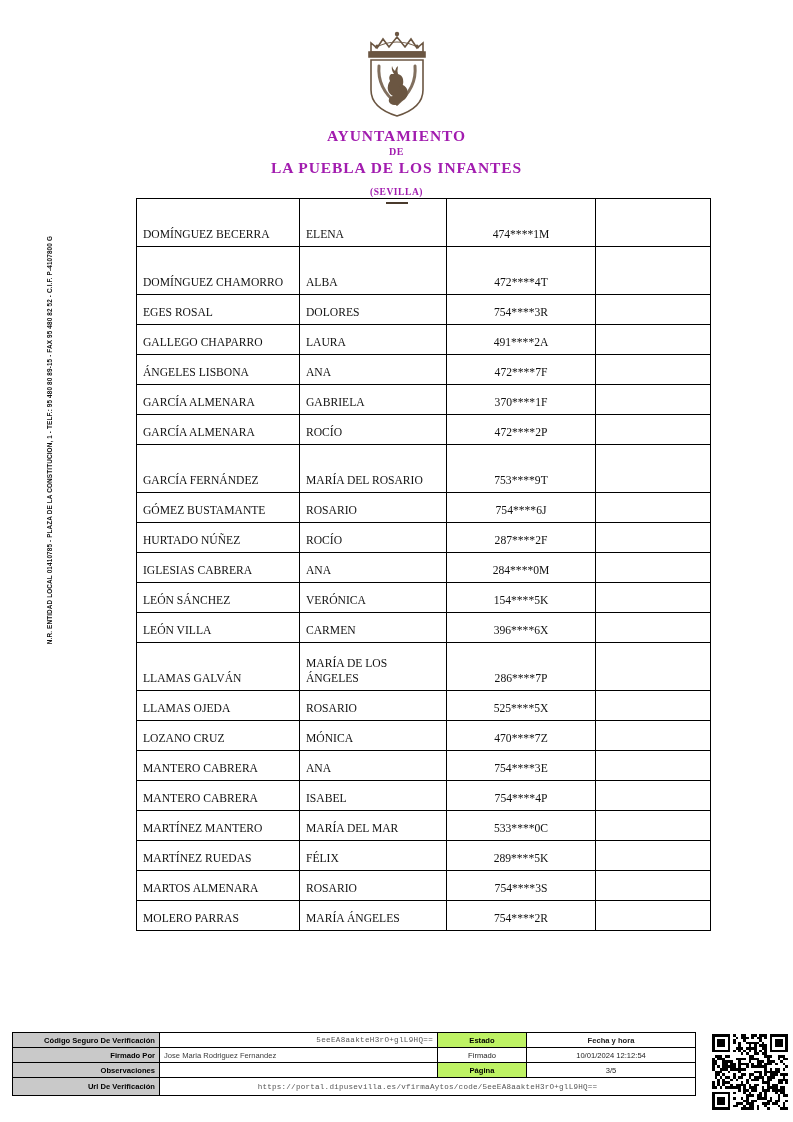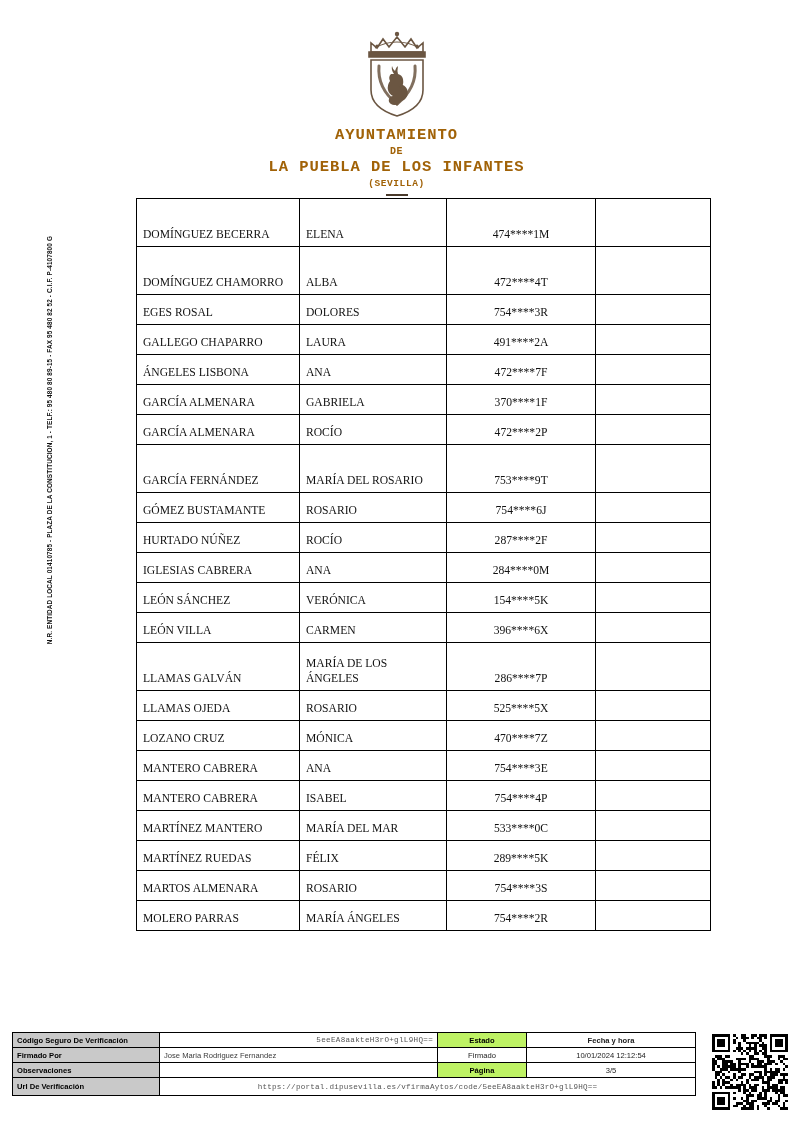--- a/index.html
+++ b/index.html
@@ -24,22 +24,22 @@
     width: 793px;
     text-align: center;
   }
   #crest {
     margin: 26px auto 0;
     width: 96px;
     height: 96px;
     display: block;
   }
   .head-line {
-    font-family: Liberation Mono, monospace;
-    color: #a16207;
+    font-family: Liberation Serif, serif;
+    color: #a21caf;
     letter-spacing: 0.06em;
     line-height: 1.1;
     white-space: nowrap;
   }
   #ayto {
     font-size: 15.5px;
     font-weight: 700;
     margin-top: 5px;
   }
   #de {
@@ -48,21 +48,21 @@
     margin-top: 2px;
   }
   #municipio {
     font-size: 15.5px;
     font-weight: 700;
     margin-top: 2px;
   }
   #provincia {
     font-size: 9.5px;
     font-weight: 700;
-    margin-top: 3px;
+    margin-top: 11px;
   }
   #head-rule {
     width: 22px;
     height: 2px;
     background: #4a3a2c;
     margin: 4px auto 0;
   }
 
   
   #side-text {
@@ -129,21 +129,21 @@
     font-family: "Liberation Sans", sans-serif;
     font-size: 7.6px;
     font-weight: 700;
     height: 14px;
     padding: 0 4px;
     color: #000;
   }
   #fv-table td.lbl {
     width: 138px;
     background: #c9c9c9;
-    text-align: left;
+    text-align: right;
   }
   #fv-table td.val {
     background: #fff;
     font-weight: 400;
     font-size: 7.6px;
     color: #3b3b3b;
   }
   #fv-table td.mono {
     font-family: "Liberation Mono", monospace;
     text-align: right;

